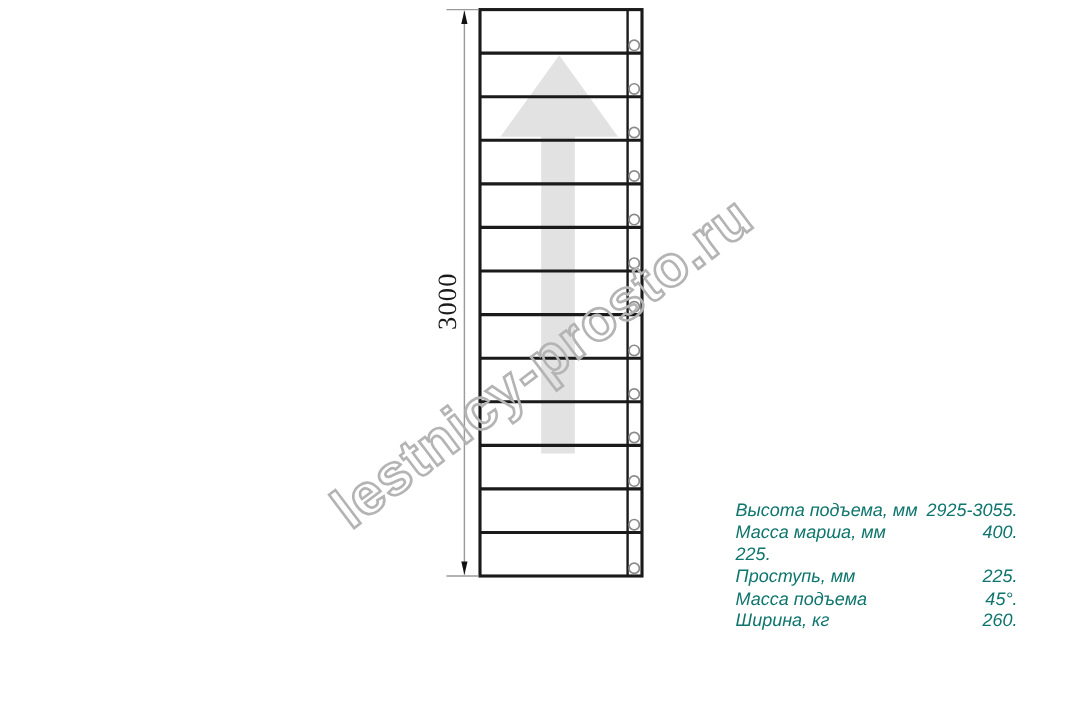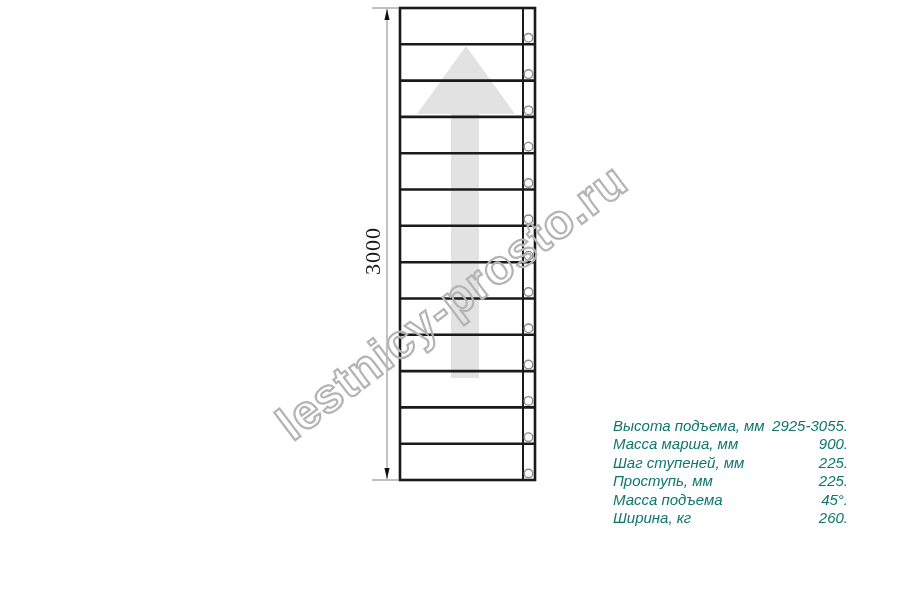--- a/index.html
+++ b/index.html
@@ -111,24 +111,23 @@
     <text class="watermark" transform="translate(452,318) rotate(-37 0 -16)" text-anchor="middle">lestnicy-prosto.ru</text>
   </svg>
 
   <div class="spec-table">
     <div class="spec-row">
       <span class="spec-label">Высота подъема, мм</span>
       <span class="spec-value">2925-3055.</span>
     </div>
     <div class="spec-row">
       <span class="spec-label">Масса марша, мм</span>
-      <span class="spec-value">900.</span>
+      <span class="spec-value">400.</span>
     </div>
     <div class="spec-row">
-      <span class="spec-label">Шаг ступеней, мм</span>
       <span class="spec-value">225.</span>
     </div>
     <div class="spec-row">
       <span class="spec-label">Проступь, мм</span>
       <span class="spec-value">225.</span>
     </div>
     <div class="spec-row">
       <span class="spec-label">Масса подъема</span>
       <span class="spec-value">45°.</span>
     </div>

